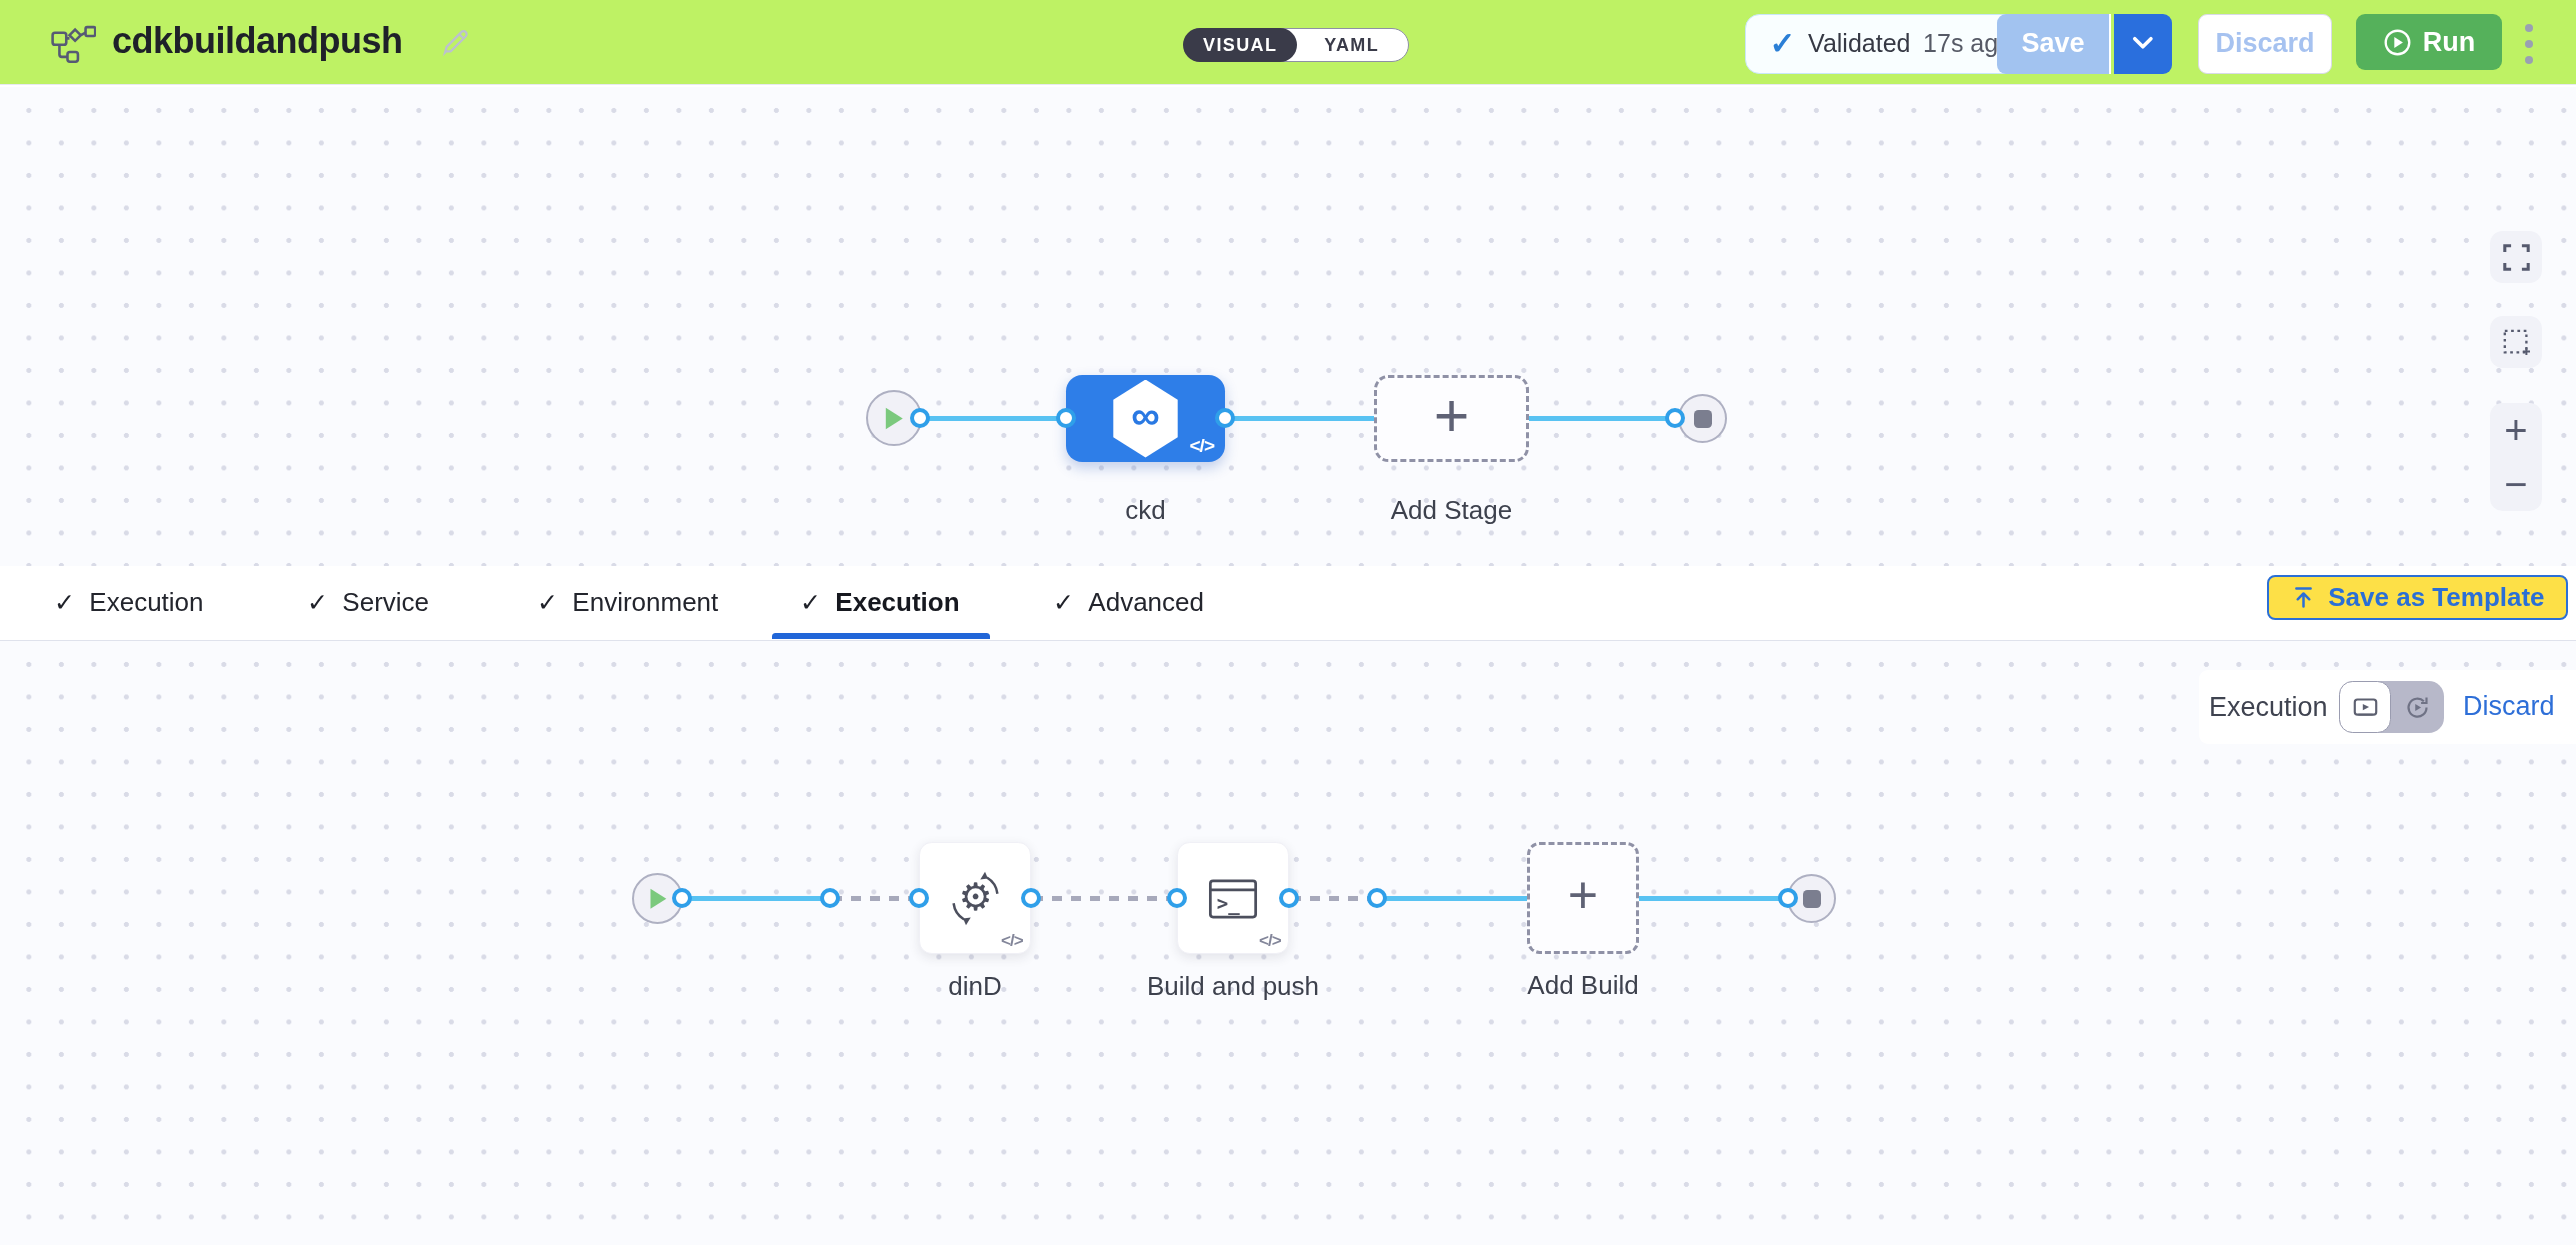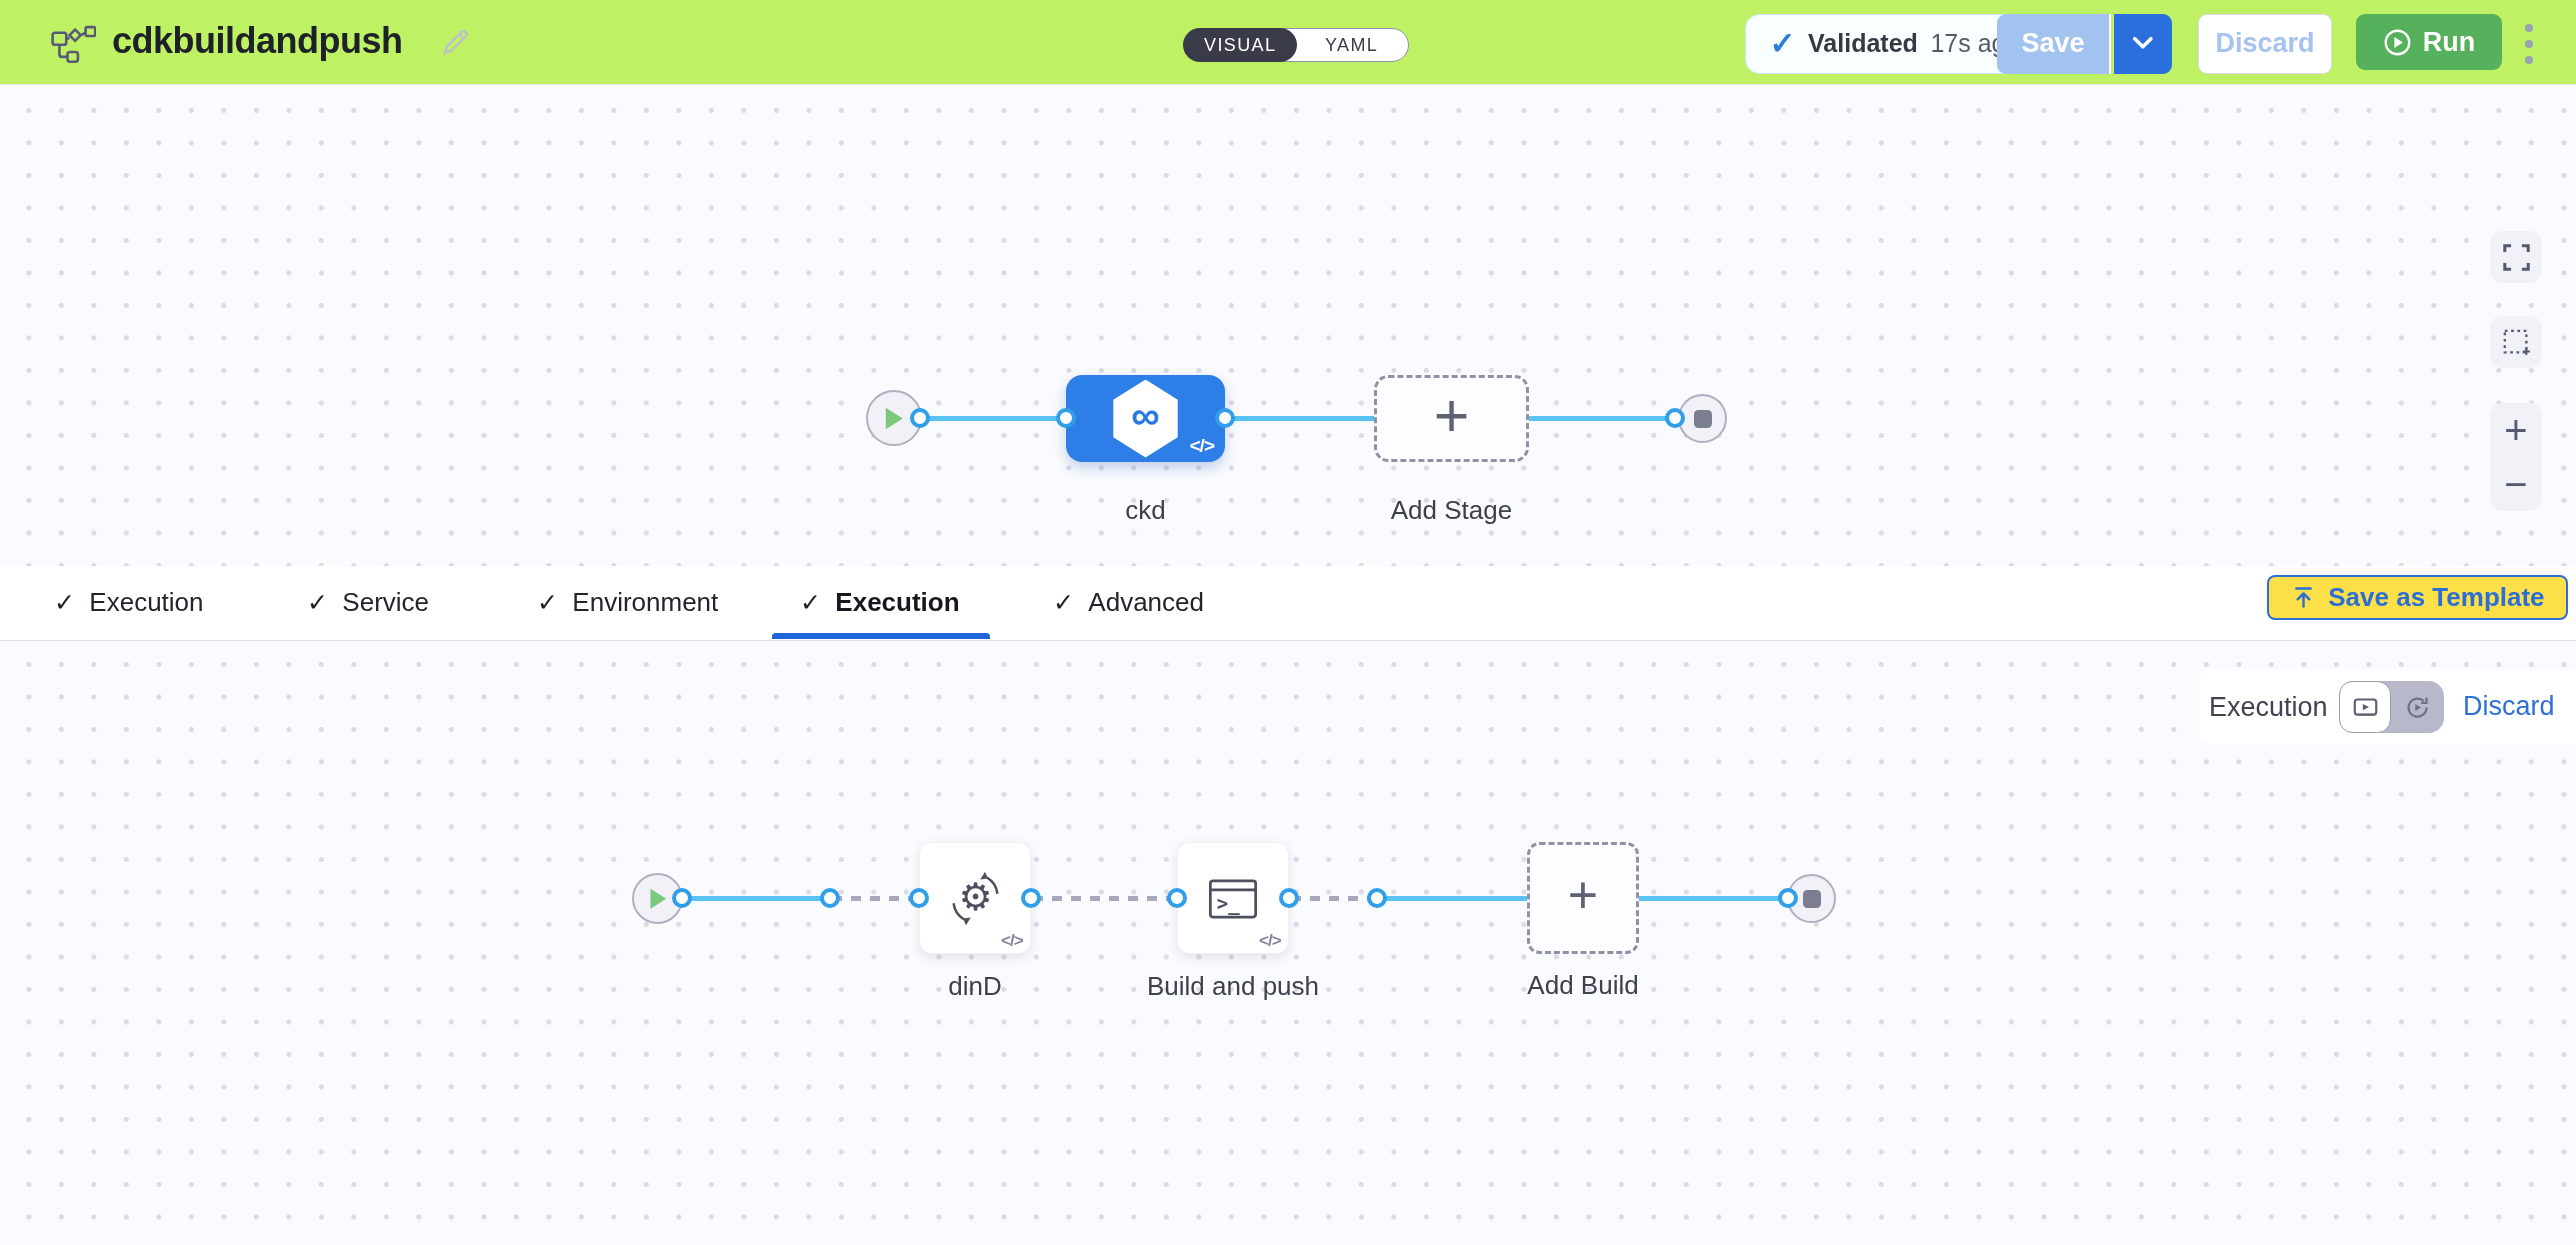--- a/index.html
+++ b/index.html
@@ -7,27 +7,27 @@
   body { font-family:"Liberation Sans", sans-serif; background:#fff; overflow:hidden; }
   .app { position:relative; width:2576px; height:1246px; background:#fff; }
 
   
   .header { position:absolute; left:0; top:0; width:2576px; height:85px; background:#bef264; border-bottom:1.8px solid #e7e9f1; z-index:10; }
   .title { position:absolute; left:112px; top:20px; font-size:36px; font-weight:700; color:#1f2129; letter-spacing:-0.5px; }
   .hdr-icon { position:absolute; left:51px; top:23.5px; }
   .pencil { position:absolute; left:440px; top:25px; cursor:pointer; }
 
   .view-toggle { position:absolute; left:1184px; top:28px; height:34px; display:flex; align-items:center; border:1.8px solid #8e90a5; border-radius:18px; background:#fff; }
-  .vt-seg { height:34px; margin:-1.8px; display:flex; align-items:center; justify-content:center; font-size:18px; font-weight:400; letter-spacing:1.4px; border-radius:18px; cursor:pointer; }
+  .vt-seg { height:34px; margin:-1.8px; display:flex; align-items:center; justify-content:center; font-size:18px; font-weight:700; letter-spacing:1.4px; border-radius:18px; cursor:pointer; }
   .vt-on  { width:114px; background:#3a3b49; color:#fff; }
   .vt-off { width:116px; color:#3a3b49; }
 
   .validated { position:absolute; left:1745px; top:13.5px; height:60px; display:flex; align-items:center; gap:12.6px; padding:0 23.5px; background:#f9feff; border:1.8px solid #c9e7f8; border-radius:14.4px; }
   .validated .chk { color:#2b7fd6; font-size:31px; font-weight:700; }
-  .validated .vlab { font-size:25px; font-weight:700; color:#363944; }
+  .validated .vlab { font-size:25px; font-weight:400; color:#363944; }
   .validated .vago { font-size:25px; color:#565a66; }
 
   .btn { position:absolute; top:13.5px; height:60px; display:flex; align-items:center; justify-content:center; font-size:27px; font-weight:700; cursor:pointer; }
   .save-main { left:1997px; width:114px; background:#a2c3f0; color:#fff; border-radius:9px 0 0 9px; border-right:2.7px solid #fff; }
   .save-caret { left:2114px; width:58px; background:#2a6fdd; border-radius:0 9px 9px 0; }
   .discard { left:2198px; width:134px; background:#fff; border:1.8px solid #d8dae7; border-radius:9px; color:#a6c2f0; }
   .run { left:2356px; top:14.4px; width:146px; height:56px; background:#55b15b; border-radius:9px; color:#fff; gap:10.8px; }
   .kebab { position:absolute; left:2520px; top:24.4px; width:18px; height:40px; display:flex; flex-direction:column; justify-content:space-between; align-items:center; cursor:pointer; }
   .kebab i { width:8.1px; height:8.1px; border-radius:50%; background:#9aa0b2; }
 

